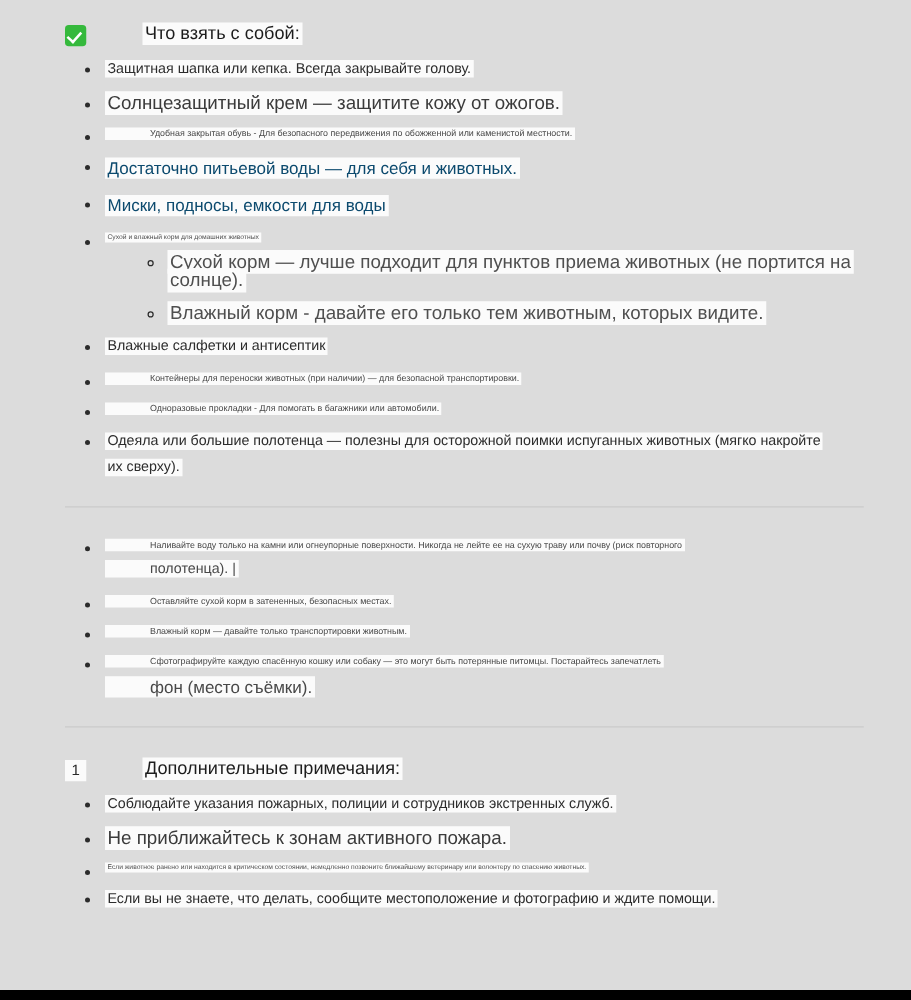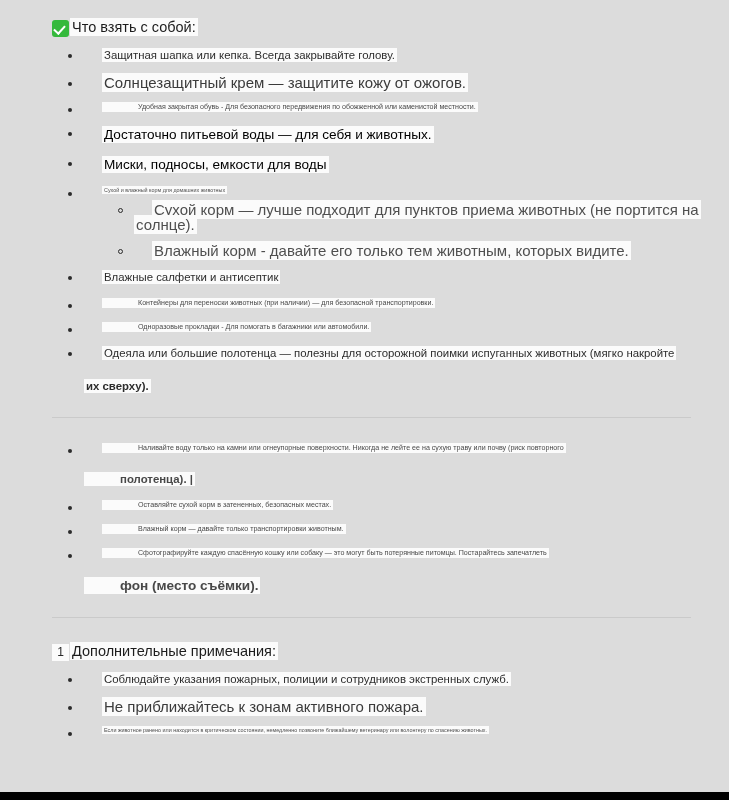--- a/index.html
+++ b/index.html
@@ -37,20 +37,21 @@
   .content {
     padding: 18px 30px 0 52px;
     box-sizing: border-box;
   }
 
   
   .section-head {
     display: flex;
     align-items: flex-end;
     margin: 0 0 10px 0;
+    gap: 44px;
   }
   .section-head .hicon {
     width: 17px;
     height: 17px;
     flex: 0 0 17px;
     margin-top: 2px;
     margin-right: 1px;
     display: inline-block;
     position: relative;
   }
@@ -137,40 +138,38 @@
   }
   ul.lvl2 > li.item::before {
     background: transparent;
     border: 1.2px solid #2b2b2b;
     width: 3.4px;
     height: 3.4px;
     top: 6px;
   }
   li.item .txt {
     display: inline;
-    margin-left: 18px;
   }
 
   
   .s-lg  { font-size: 13.6px; line-height: 19px; }
   .s-md  { font-size: 11.4px; line-height: 17px; }
   .s-sm  { font-size: 15px;  line-height: 15px; }
   .s-xs  { font-size: 7.1px;  line-height: 13px; }
   .s-xxs { font-size: 5.4px;  line-height: 11px; }
 
-  .s-lg .hl  { color: #000000; }
+  .s-lg .hl  { color: #0c4a6e; }
   .s-md .hl  { color: #2c2c2c; }
   .s-sm .hl  { color: #3b3b3b; }
   .s-xs .hl  { color: #484848; padding-left: 36px; }
   .s-xxs .hl { color: #4f4f4f; }
 
   li.item.wrap .tail {
     display: block;
-    margin-top: 16px;
-    font-weight: bold;
+    margin-top: 4px;
   }
   .tail .hl { }
 
   hr.divider {
     border: none;
     border-top: 1px solid #cacaca;
     margin: 22px 8px 24px 0;
     height: 0;
   }
   .sec { margin: 0; }
@@ -285,20 +284,23 @@
         </li>
 
         <li class="item s-sm">
           <span class="txt"><span class="hl">Не приближайтесь к зонам активного пожара.</span></span>
         </li>
 
         <li class="item s-xxs">
           <span class="txt"><span class="hl">Если животное ранено или находится в критическом состоянии, немедленно позвоните ближайшему ветеринару или волонтеру по спасению животных.</span></span>
         </li>
 
+        <li class="item s-md">
+          <span class="txt"><span class="hl">Если вы не знаете, что делать, сообщите местоположение и фотографию и ждите помощи.</span></span>
+        </li>
 
       </ul>
     </div>
 
   </div>
 </div>
 
 <div class="bottom-bar"></div>
 
 </body></html>

